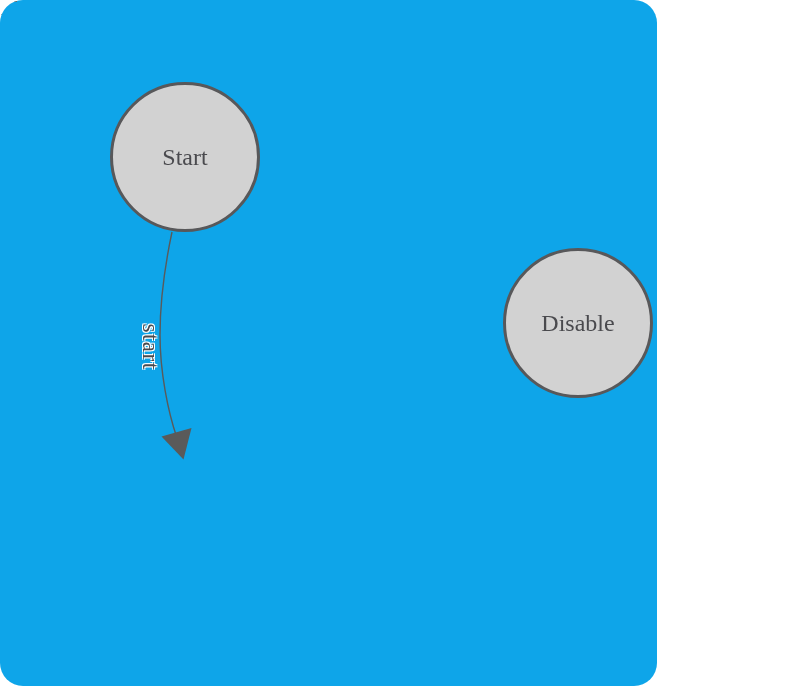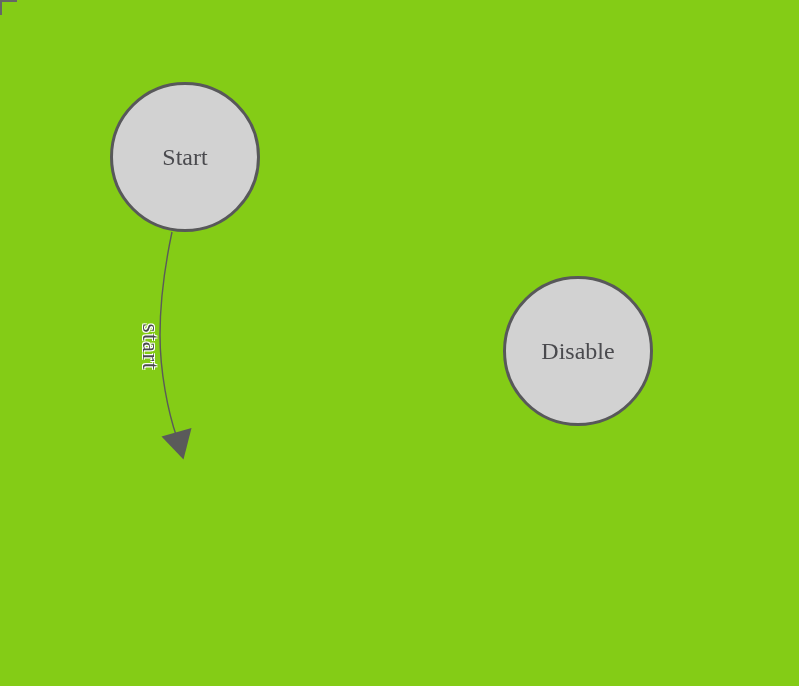--- a/index.html
+++ b/index.html
@@ -3,24 +3,25 @@
 <meta charset="utf-8">
 <style>
   html, body {
     margin: 0;
     padding: 0;
     background: #ffffff;
     font-family: "Liberation Serif", "DejaVu Serif", serif;
   }
   .canvas {
     position: relative;
-    width: 799px;
+    width: 657px;
     height: 686px;
-    background: #84cc16;
+    background: #0ea5e9;
     overflow: hidden;
+    border-radius: 23px;
   }
   
   .corner-mark {
     position: absolute;
     left: 0;
     top: 0;
     width: 15px;
     height: 13px;
     border-left: 2px solid #666666;
     border-top: 2px solid #666666;
@@ -50,21 +51,21 @@
     border-radius: 50%;
     background: #d2d2d2;
     border: 3px solid #58585a;
     display: flex;
     align-items: center;
     justify-content: center;
     box-sizing: content-box;
   }
   .node-start   { left: 110px; top: 82px;  }
   .node-ready   { left: 124px; top: 458px; }
-  .node-disable { left: 503px; top: 276px; }
+  .node-disable { left: 503px; top: 248px; }
   .node-label {
     font-size: 24px;
     color: #4a4a4e;
     line-height: 1;
     user-select: none;
   }
   
   .edge-label {
     position: absolute;
     left: 150px;

